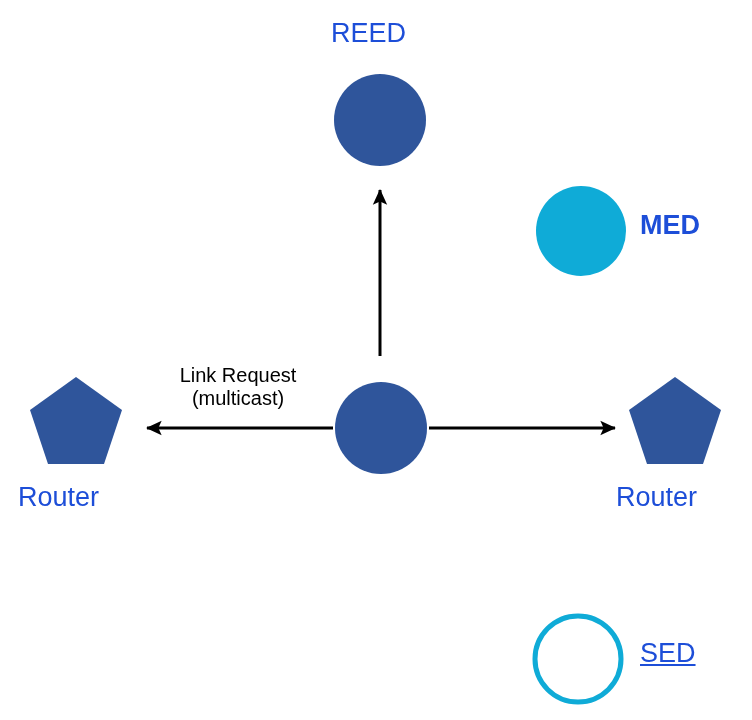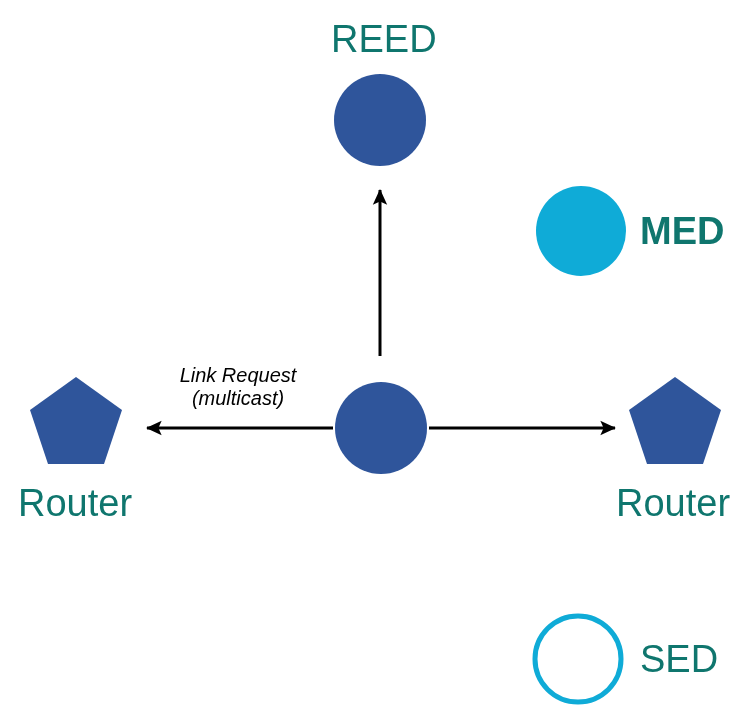--- a/index.html
+++ b/index.html
@@ -23,44 +23,43 @@
     position: absolute;
     top: 0;
     left: 0;
     width: 752px;
     height: 720px;
     display: block;
   }
   .node-label {
     position: absolute;
     font-family: "Liberation Sans", sans-serif;
-    font-size: 38px;
+    font-size: 27px;
     font-weight: 400;
-    color: #0f766e;
+    color: #1d4ed8;
     line-height: 1;
     white-space: nowrap;
     user-select: none;
   }
   .edge-label {
     position: absolute;
     font-family: "Liberation Sans", sans-serif;
-    font-style: italic;
     font-size: 20px;
     font-weight: 400;
     color: #000000;
     line-height: 1.15;
     text-align: center;
     white-space: nowrap;
     user-select: none;
   }
   .edge-label .line2 { display: block; text-align: center; }
   
   #label-reed        { left: 331px; top:  20px; }
   #label-med         { left: 640px; top: 212px; font-weight: bold; }
-  #label-sed         { left: 640px; top: 640px; }
+  #label-sed         { left: 640px; top: 640px; text-decoration: underline; }
   #label-router-left { left:  18px; top: 484px; }
   #label-router-right{ left: 616px; top: 484px; }
   #label-link-request{ left: 160px; top: 364px; width: 156px; }
 </style>
 </head>
 <body>
 
 <div id="diagram-canvas">
 
   <svg id="diagram-svg" viewBox="0 0 752 720" xmlns="http://www.w3.org/2000/svg">

